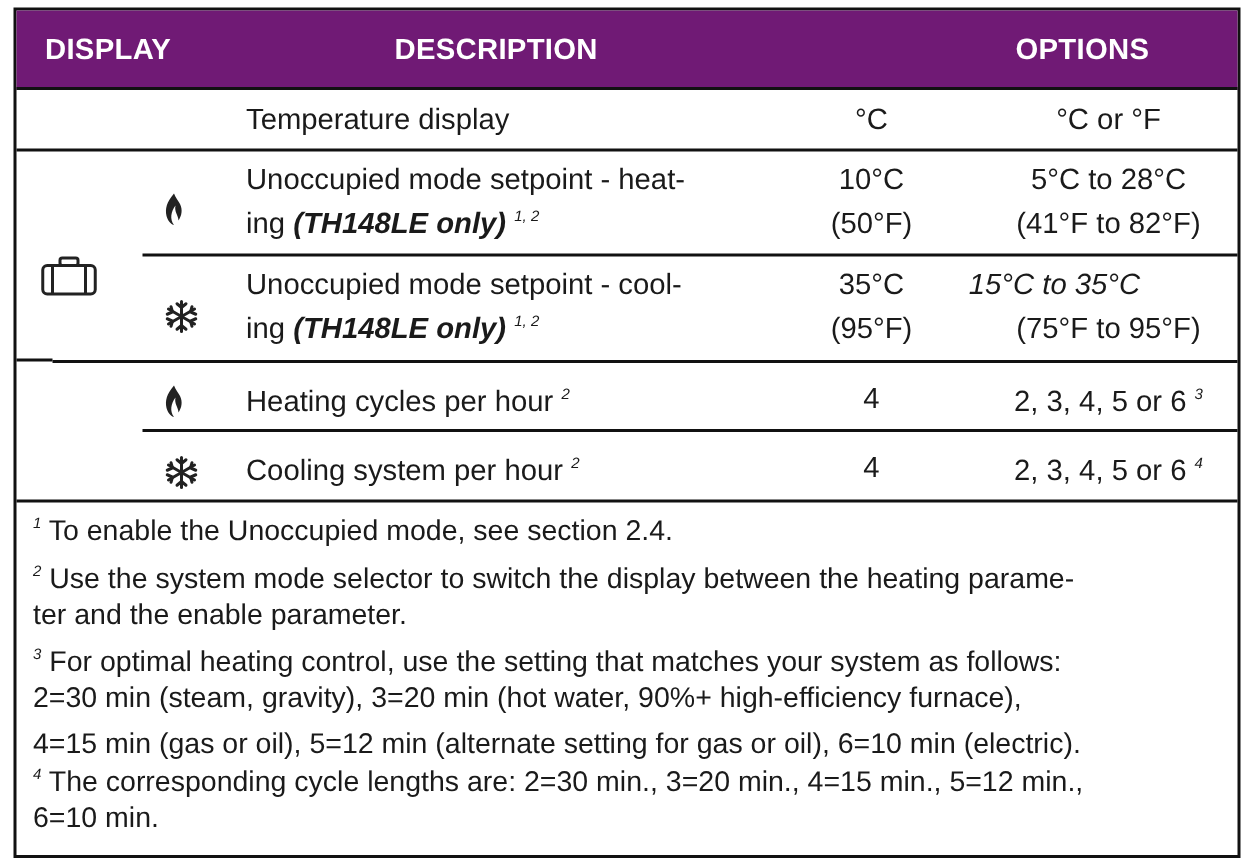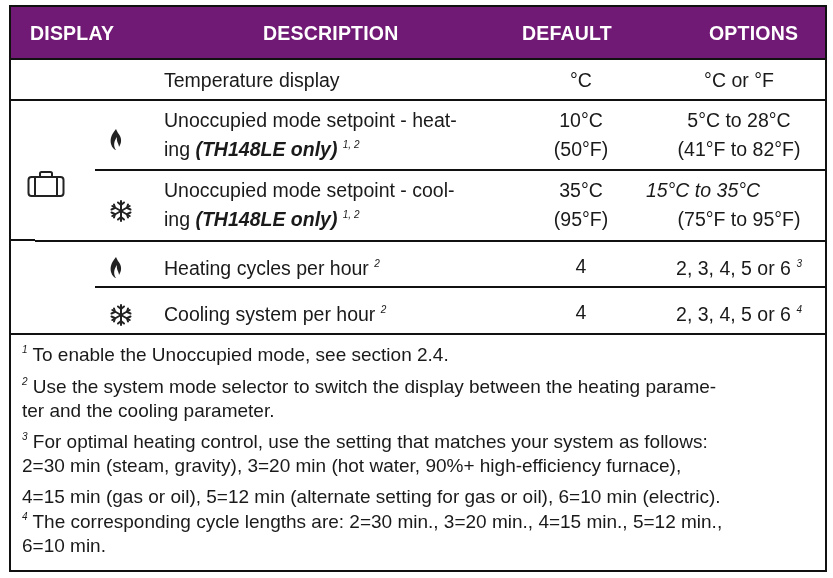--- a/index.html
+++ b/index.html
@@ -19,22 +19,21 @@
     .fn { position: absolute; left: 11px; font-size: 19px; line-height: 24px; white-space: nowrap; }
   </style>
 </head>
 <body>
 
 <div class="frame">
 
   <div class="hdr">
     <span style="left:19px;">DISPLAY</span>
     <span style="left:252px;">DESCRIPTION</span>
-    <span style="left:511px;">DEFAULT</span>
-    <span style="left:666px;margin-left:32px;">OPTIONS</span>
+    <span style="left:666px;">OPTIONS</span>
   </div>
 
   <div>
     <div class="txt" style="left:153px; top:60px;">Temperature display</div>
     <div class="txt c" style="left:490px; top:60px; width:160px;">°C</div>
     <div class="txt c" style="left:648px; top:60px; width:160px;">°C or °F</div>
   </div>
   <div class="hline" style="left:0; top:92px; width:814px;"></div>
 
   <svg class="icon" style="left:16px; top:163px;" width="38" height="28" viewBox="0 0 38 28">
@@ -108,21 +107,21 @@
     <div class="txt" style="left:153px; top:294px;"><span>Cooling system per hour</span> <sup>2</sup></div>
     <div class="txt c" style="left:490px; top:292px; width:160px;">4</div>
     <div class="txt c" style="left:648px; top:294px; width:160px;"><span>2, 3, 4, 5 or 6</span> <sup>4</sup></div>
   </div>
   <div class="hline" style="left:0; top:326px; width:814px;"></div>
 
   <div>
     <div class="fn" style="top:336px;"><sup>1</sup> <span>To enable the Unoccupied mode, see section 2.4.</span></div>
 
     <div class="fn" style="top:368px;"><sup>2</sup> <span>Use the system mode selector to switch the display between the heating parame-</span></div>
-    <div class="fn" style="top:392px;">ter and the cooling parameter.</div>
+    <div class="fn" style="top:392px;">ter and the enable parameter.</div>
 
     <div class="fn" style="top:423px;"><sup>3</sup> <span>For optimal heating control, use the setting that matches your system as follows:</span></div>
     <div class="fn" style="top:447px;">2=30 min (steam, gravity), 3=20 min (hot water, 90%+ high-efficiency furnace),</div>
     <div class="fn" style="top:478px;">4=15 min (gas or oil), 5=12 min (alternate setting for gas or oil), 6=10 min (electric).</div>
 
     <div class="fn" style="top:503px;"><sup>4</sup> <span>The corresponding cycle lengths are: 2=30 min., 3=20 min., 4=15 min., 5=12 min.,</span></div>
     <div class="fn" style="top:527px;">6=10 min.</div>
   </div>
 
 </div>

